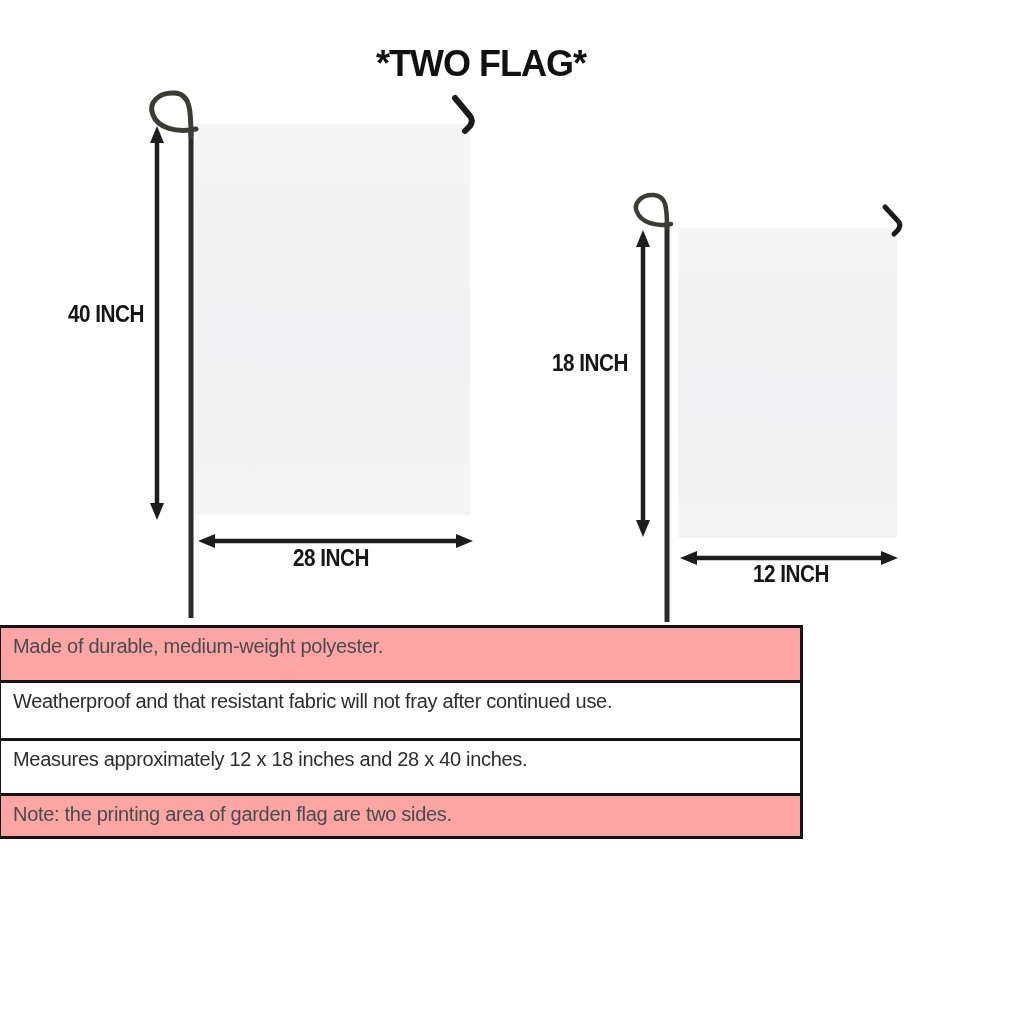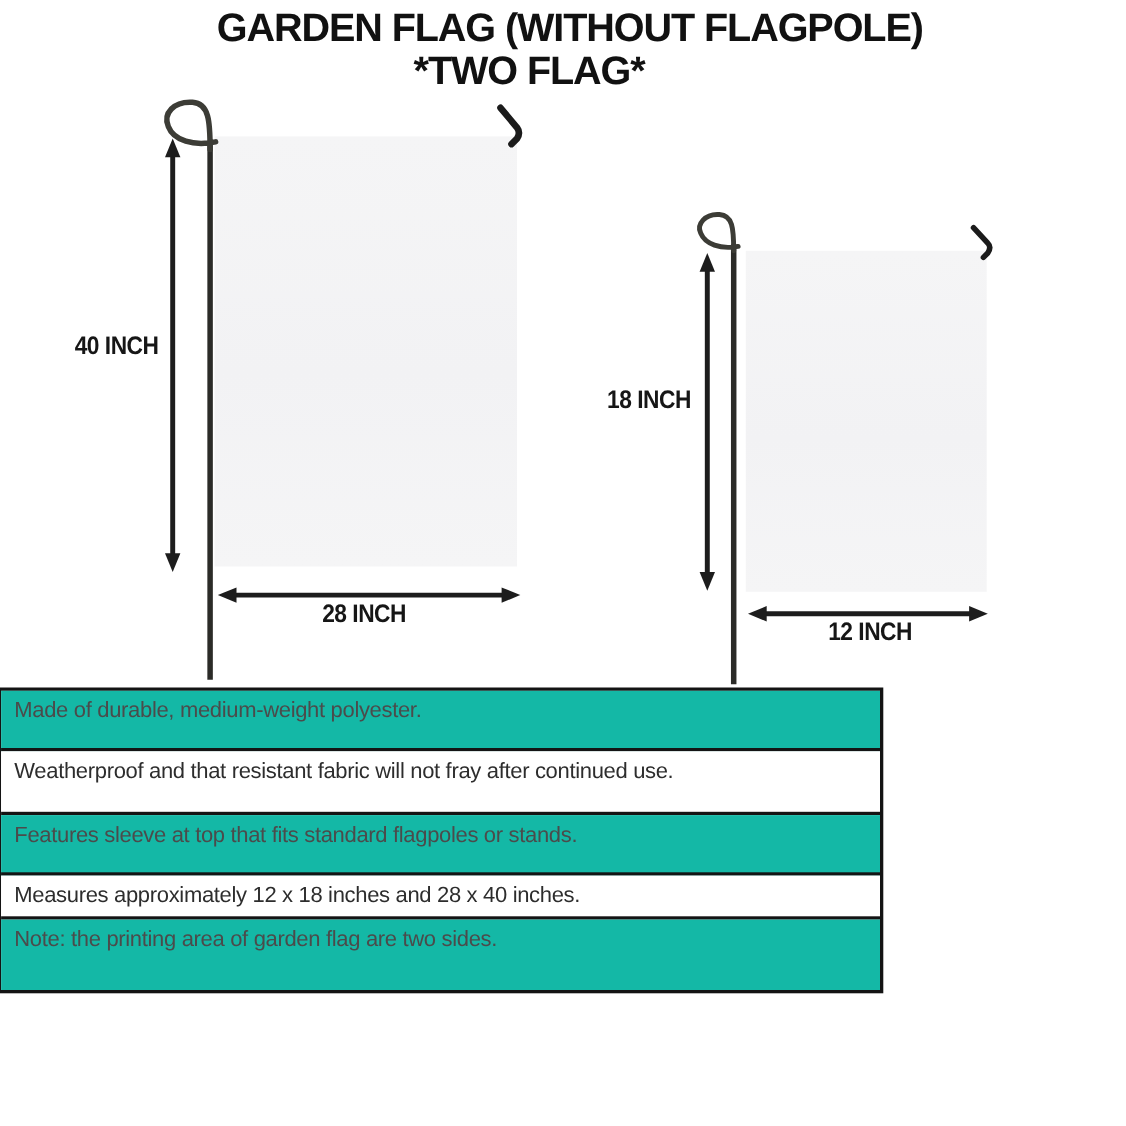--- a/index.html
+++ b/index.html
@@ -60,29 +60,28 @@
     font-size:20px;
     letter-spacing:-0.3px;
     line-height:1.25;
   }
   .spec-row:nth-child(1){height:55px;}
   .spec-row:nth-child(2){height:58px;}
   .spec-row:nth-child(3){height:55px;}
   .spec-row:nth-child(4){height:40px;}
   .spec-row:nth-child(5){height:64px;}
   .spec-row:not(:last-child){border-bottom:3px solid #141414;}
-  .spec-row.shaded{background:#14b8a6;color:#4b4b4b;}
+  .spec-row.shaded{background:#fca5a5;color:#4b4b4b;}
   .spec-row.plain{background:#ffffff;color:#2d2d2d;}
 </style>
 </head>
 <body>
 
 <div class="canvas">
 
-  <div class="title-line" id="title-line-1">GARDEN FLAG (WITHOUT FLAGPOLE)</div>
   <div class="title-line" id="title-line-2">*TWO FLAG*</div>
 
   <div class="flag" id="flag-large"></div>
   <div class="flag" id="flag-small"></div>
 
   <svg id="diagram-overlay" viewBox="0 0 1024 1024" xmlns="http://www.w3.org/2000/svg">
 
     <line x1="191" y1="128" x2="191" y2="618" stroke="#2b2b28" stroke-width="5"></line>
     <path d="M 191 136 C 191 110 190 94 175 93 C 158 92 148 103 153 115 C 158 128 176 133 196 129" fill="none" stroke="#3c3c36" stroke-width="5" stroke-linecap="round"></path>
     <path d="M 455 98 L 470 116 C 473 120 472 123 470 126 L 465 131" fill="none" stroke="#1b1b1b" stroke-width="6" stroke-linecap="round" stroke-linejoin="round"></path>
@@ -117,18 +116,17 @@
   </svg>
 
   <div class="dim-label" id="label-40">40 INCH</div>
   <div class="dim-label" id="label-28">28 INCH</div>
   <div class="dim-label" id="label-18">18 INCH</div>
   <div class="dim-label" id="label-12">12 INCH</div>
 
   <div id="spec-table">
     <div class="spec-row shaded">Made of durable, medium-weight polyester.</div>
     <div class="spec-row plain">Weatherproof and that resistant fabric will not fray after continued use.</div>
-    <div class="spec-row shaded">Features sleeve at top that fits standard flagpoles or stands.</div>
     <div class="spec-row plain">Measures approximately 12 x 18 inches and 28 x 40 inches.</div>
     <div class="spec-row shaded">Note: the printing area of garden flag are two sides.</div>
   </div>
 
 </div>
 
 </body></html>

